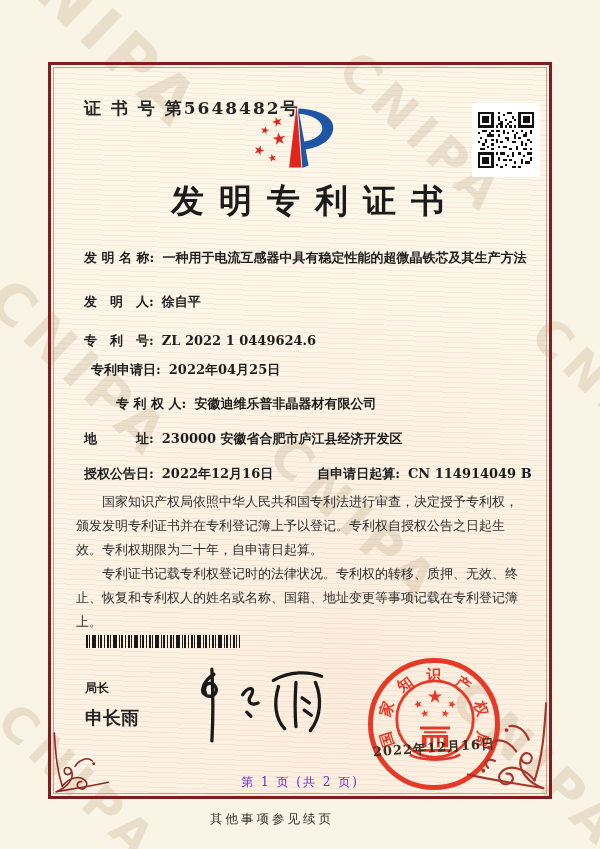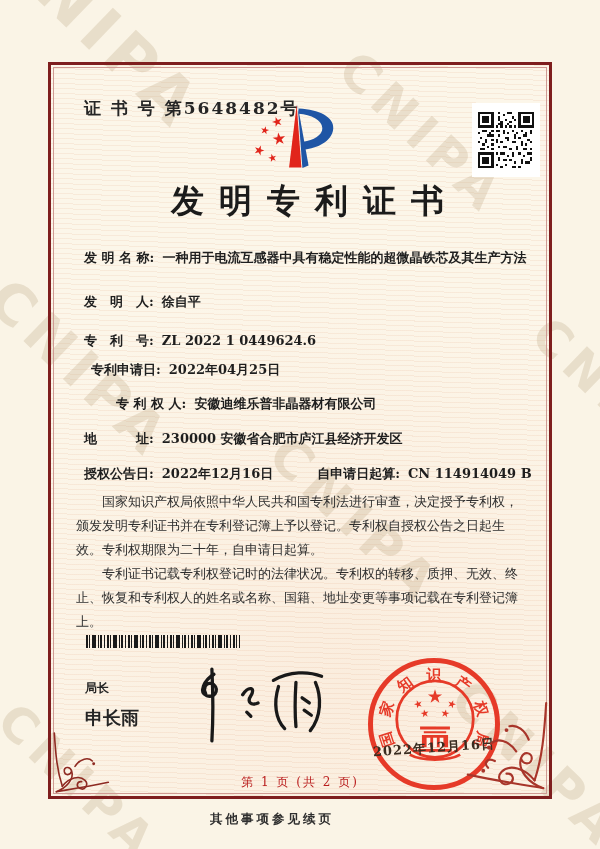--- a/index.html
+++ b/index.html
@@ -68,22 +68,22 @@
     font-size:15px; font-weight:700; color:#e63a28;
     transform:translate(-50%,-50%) rotate(var(--a)) translateY(-49px);
   }
   .seal-date{
     position:absolute; left:-8px; right:-8px; top:76px; text-align:center;
     font-size:13px; font-weight:700; color:#3a2c20; letter-spacing:1px;
     transform:rotate(-4deg);
   }
   .flourish-r{position:absolute; left:460px; top:697px; width:92px; height:102px;}
   .flourish-l{position:absolute; left:46px; top:729px; width:72px; height:70px; transform:scaleX(-1);}
-  .page-num{position:absolute; left:0; top:774px; width:600px; text-align:center; font-size:12px; color:#b91c1c; letter-spacing:2px;}
-  .footer-note{position:absolute; left:0; top:811px; width:544px; text-align:center; font-size:12.5px; font-weight:700; letter-spacing:3px; color:#2f2f2f;}
+  .page-num{position:absolute; left:0; top:774px; width:600px; text-align:center; font-size:12px; color:#6d28d9; letter-spacing:2px;}
+  .footer-note{position:absolute; left:0; top:811px; width:544px; text-align:center; font-size:12.5px; font-weight:400; letter-spacing:3px; color:#2f2f2f;}
 </style>
 </head>
 <body>
 
 <div class="page">
 
   <div class="inner-bg"></div>
 
   <div class="wm" style="left:-28px; top:-8px;  font-size:64px;">CNIPA</div>
   <div class="wm" style="left:318px; top:104px; font-size:50px;">CNIPA</div>

